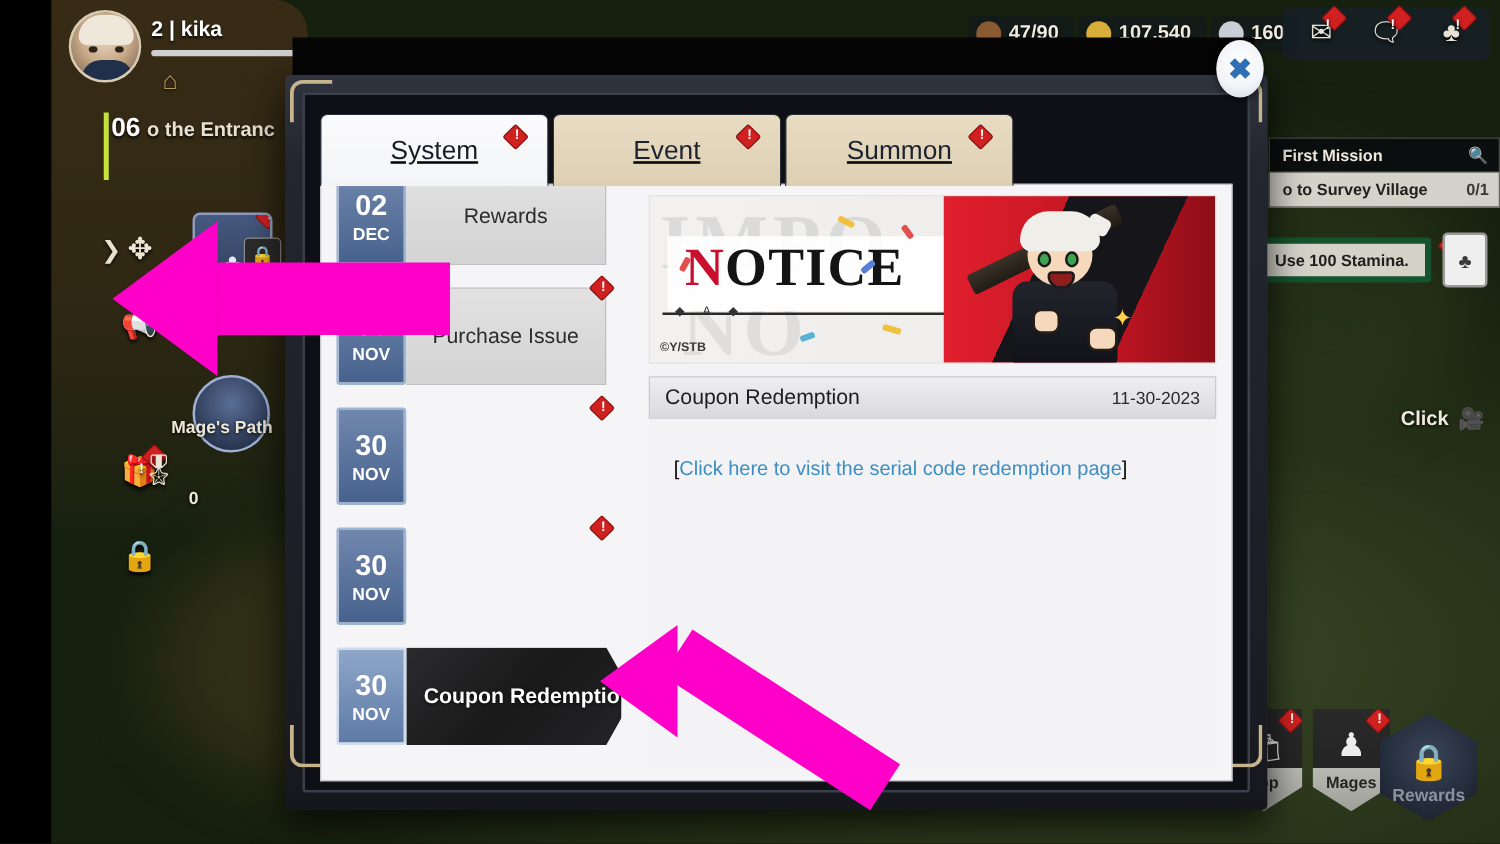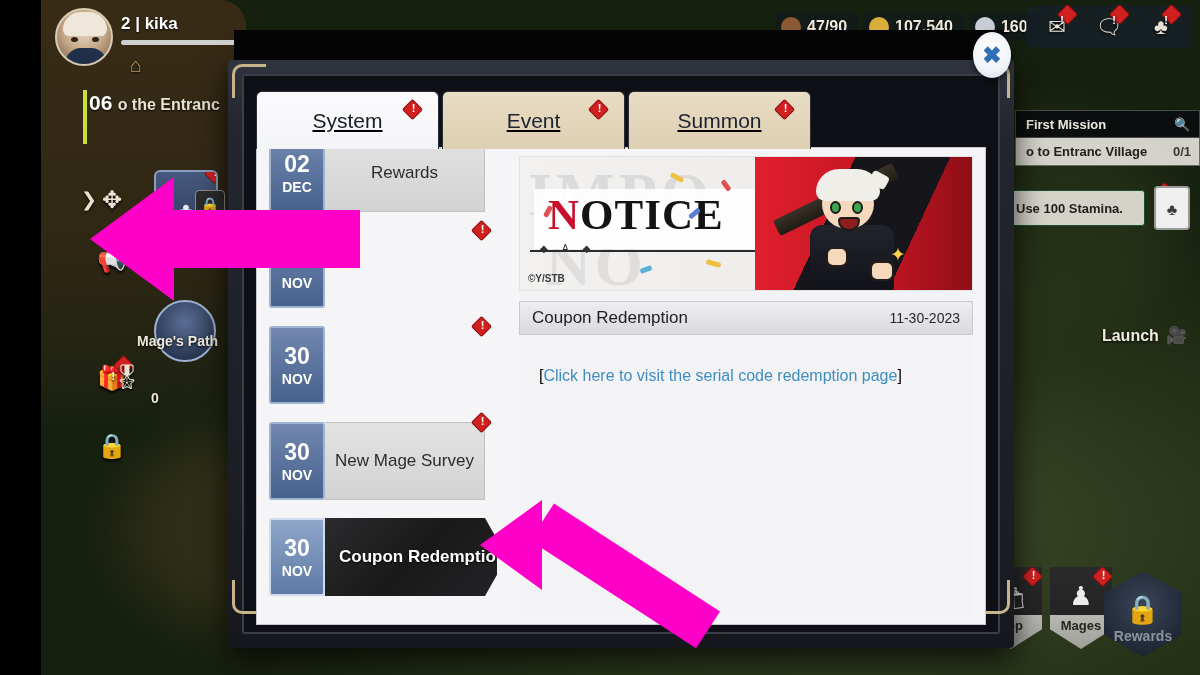--- a/index.html
+++ b/index.html
@@ -171,21 +171,21 @@
   .mission-head .t { color:#efeade; font-size:13px; font-weight:bold; }
   .mission-row {
     height: 28px; background: rgba(228,226,218,.92);
     border: 1px solid #6a6a64; border-top:none;
     display:flex; align-items:center; justify-content:space-between; padding: 0 8px 0 10px;
   }
   .mission-row .t { color:#22201c; font-size:13px; font-weight:bold; }
   .mission-row .c { color:#3a3832; font-size:13px; font-weight:bold; }
   .mission-task {
     position:absolute; right: 55px; top: 190px; width: 140px; height: 36px;
-    background: rgba(228,226,218,.92); border:1px solid #14532d; border-radius:3px;
+    background: rgba(228,226,218,.92); border:5px solid #14532d; border-radius:3px;
     display:flex; align-items:center; padding-left: 10px; z-index:5;
   }
   .mission-task .t { color:#22201c; font-size:13px; font-weight:bold; }
   .task-card {
     position:absolute; right: 10px; top: 186px; width: 36px; height: 44px;
     background: #efefef; border: 2px solid #9a9a96; border-radius: 4px; z-index:5;
     color:#3b3b3b; font-size:16px; text-align:center; line-height:44px;
   }
   .switch-ctl {
     position:absolute; right: 12px; top: 325px; display:flex; align-items:center; gap:8px; z-index:5;
@@ -510,32 +510,32 @@
       <span class="badge-dot" style="right:-1px;top:-5px;"></span>
     </div>
   </div>
 
   <div class="mission-panel">
     <div class="mission-head">
       <span class="t">First Mission</span>
       <span class="t">🔍</span>
     </div>
     <div class="mission-row">
-      <span class="t">o to Entranc Village</span>
+      <span class="t">o to Survey Village</span>
       <span class="c">0/1</span>
     </div>
   </div>
   <div class="mission-task">
     <span class="t">Use 100 Stamina.</span>
     <span class="badge-dot" style="right:-28px;top:-6px;"></span>
   </div>
   <div class="task-card">♣</div>
 
   <div class="switch-ctl">
-    <span class="t">Launch</span>
+    <span class="t">Click</span>
     <span class="ic">🎥</span>
   </div>
 
   <div class="bottom-right-nav">
     <div class="nav-hex" style="left: 10px; bottom: 26px;">
       <span class="badge-dot" style="right:2px;top:2px;"></span>
       <span class="gl">🛍</span>
       <span class="nm">hop</span>
     </div>
     <div class="nav-hex" style="left: 80px; bottom: 26px;">
@@ -587,37 +587,37 @@
         </div>
         <div class="ni-title">Rewards</div>
       </div>
 
       <div class="notice-item">
         <span class="badge-dot ni-badge"></span>
         <div class="ni-date">
           <span class="d">30</span>
           <span class="m">NOV</span>
         </div>
+        <div class="ni-title">Purchase Issue</div>
       </div>
 
       <div class="notice-item">
         <span class="badge-dot ni-badge"></span>
         <div class="ni-date">
           <span class="d">30</span>
           <span class="m">NOV</span>
         </div>
       </div>
 
       <div class="notice-item">
         <span class="badge-dot ni-badge"></span>
         <div class="ni-date">
           <span class="d">30</span>
           <span class="m">NOV</span>
         </div>
-        <div class="ni-title">New Mage Survey</div>
       </div>
 
       <div class="notice-item selected">
         <div class="ni-date">
           <span class="d">30</span>
           <span class="m">NOV</span>
         </div>
         <div class="ni-title">Coupon Redemption</div>
       </div>
     </div>

